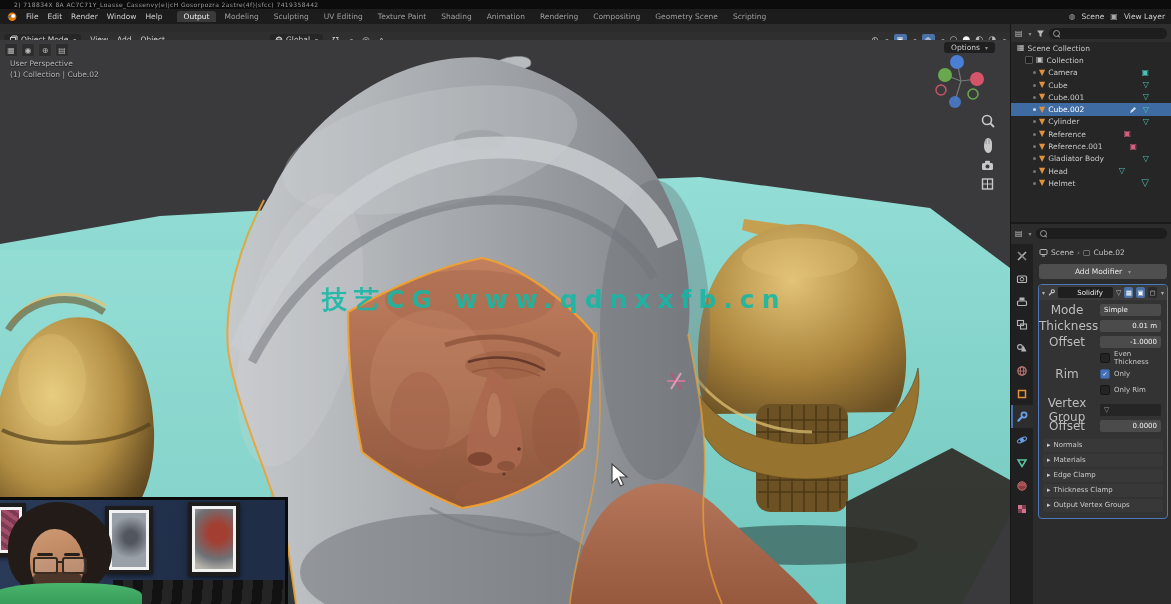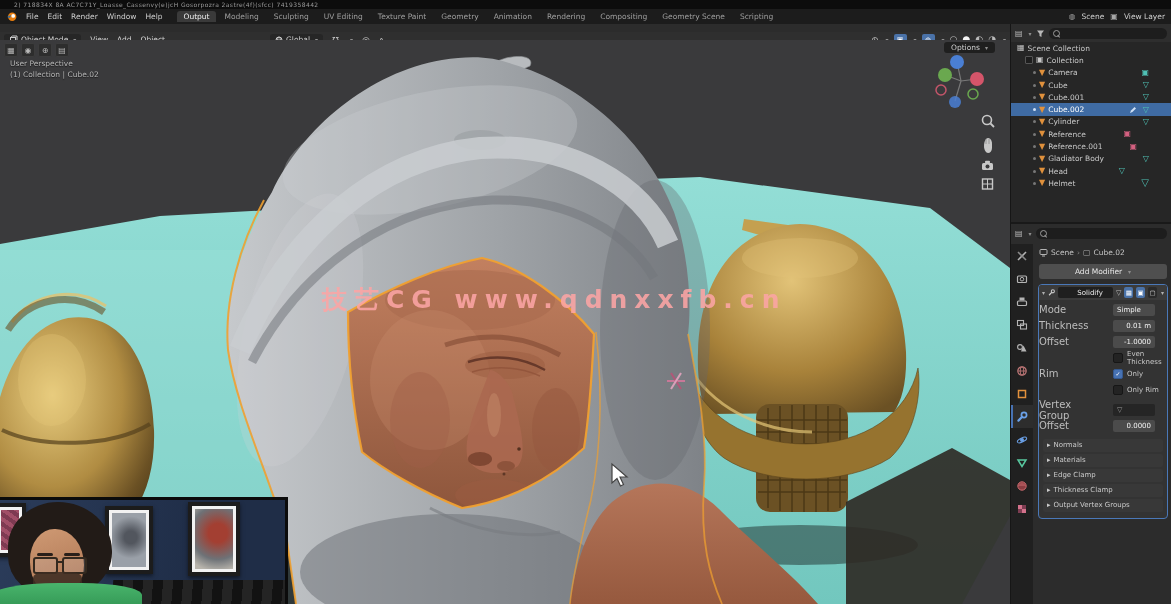--- a/index.html
+++ b/index.html
@@ -26,21 +26,21 @@
   .vph-right{margin-left:auto;display:flex;align-items:center;gap:5px;}
   .bluebox{width:13px;height:11px;background:#4a72a8;border-radius:2px;color:#fff;font-size:7px;
            display:flex;align-items:center;justify-content:center;}
   .sph{font-size:9px;color:#b9b9b9;line-height:1;}
   .sph.active{color:#f4f4f4;}
   
   .ov-text{color:#b5b5b5;font-size:7.5px;text-shadow:0 1px 1px rgba(0,0,0,.6);}
   .toolbox{width:12px;height:12px;background:#2d2d2d;border:1px solid #3c3c3c;border-radius:2px;
            color:#b9b9b9;font-size:8px;display:flex;align-items:center;justify-content:center;}
   .options-pill{background:#1f1f1f;border-radius:3px;color:#cfcfcf;font-size:7.5px;padding:1px 7px;display:flex;gap:3px;align-items:center;}
-  .watermark{left:322px;top:283px;width:560px;color:#fca5a5;font-size:25px;font-weight:bold;
+  .watermark{left:322px;top:283px;width:560px;color:#14b8a6;font-size:25px;font-weight:bold;
              letter-spacing:7px;white-space:nowrap;opacity:.88;z-index:4;}
   
   .lens{position:relative;width:7px;height:7px;display:inline-block;}
   .lens::before{content:"";position:absolute;left:0;top:0;width:5px;height:5px;border:1.2px solid #9a9a9a;border-radius:50%;}
   .lens::after{content:"";position:absolute;left:5px;top:5px;width:3px;height:1.2px;background:#9a9a9a;transform:rotate(45deg);transform-origin:0 0;}
   
   .outliner{left:1010px;top:24px;width:161px;height:198px;background:#262626;box-sizing:border-box;
             border-left:1px solid #161616;font-size:7.5px;color:#c8c8c8;}
   .out-head{height:18px;display:flex;align-items:center;gap:4px;padding:0 4px;background:#2e2e2e;}
   .search-field{flex:1;height:11px;background:#1d1d1d;border-radius:6px;display:flex;align-items:center;padding:0 4px;gap:3px;}
@@ -63,22 +63,22 @@
   .ptab.active{background:#2d2d2d;box-shadow:inset 2px 0 0 #4772b3;}
   .pmain{margin-left:24px;position:relative;}
   .breadcrumb{display:flex;align-items:center;gap:3px;padding:6px 4px 2px 4px;color:#c5c5c5;}
   .addmod{margin:5px 4px;height:15px;background:#4f4f4f;border-radius:3px;display:flex;align-items:center;
           justify-content:center;gap:4px;color:#e8e8e8;}
   .modpanel{margin:2px 3px;border:1px solid #4a78b8;border-radius:4px;background:#333;overflow:hidden;padding-bottom:4px;}
   .modhead{height:15px;background:#3b3b3b;display:flex;align-items:center;gap:3px;padding:0 3px;}
   .namefield{width:44px;height:11px;background:#1f1f1f;border-radius:2px;font-size:7px;color:#ededed;
              display:flex;align-items:center;padding-left:19px;}
   .mrow{display:flex;align-items:center;height:13px;margin-top:3px;}
-  .mlabel{width:56px;text-align:left;padding-right:18px;font-size:10px;color:#bdbdbd;flex:0 0 auto;}
-  .mfield{flex:1;margin-right:12px;height:12px;background:#4b4b4b;border-radius:2px;font-size:7px;color:#f2f2f2;
+  .mlabel{width:56px;text-align:center;padding-right:5px;font-size:12px;color:#bdbdbd;flex:0 0 auto;}
+  .mfield{flex:1;margin-right:6px;height:12px;background:#4b4b4b;border-radius:2px;font-size:7px;color:#f2f2f2;
           display:flex;align-items:center;padding:0 4px;}
   .mfield.num{justify-content:flex-end;}
   .mfield.darkf{background:#252525;color:#9a9a9a;}
   .cbox{width:8px;height:8px;background:#232323;border:1px solid #161616;border-radius:2px;flex:0 0 auto;
         display:flex;align-items:center;justify-content:center;font-size:6px;color:#fff;}
   .cbox.on{background:#4772b3;border-color:#35598f;}
   .cbl{margin-left:4px;font-size:7px;color:#c8c8c8;}
   .msec{height:12.5px;background:#383838;margin:2.5px 4px;border-radius:2px;display:flex;align-items:center;
         gap:3px;padding-left:4px;font-size:7px;color:#cacaca;}
   .togglebox{width:11px;height:11px;border-radius:2px;display:flex;align-items:center;justify-content:center;
@@ -119,21 +119,21 @@
     <span class="menu-item">Edit</span>
     <span class="menu-item">Render</span>
     <span class="menu-item">Window</span>
     <span class="menu-item">Help</span>
     <div class="tabs">
       <span class="tab active">Output</span>
       <span class="tab">Modeling</span>
       <span class="tab">Sculpting</span>
       <span class="tab">UV Editing</span>
       <span class="tab">Texture Paint</span>
-      <span class="tab">Geometry</span>
+      <span class="tab">Shading</span>
       <span class="tab">Animation</span>
       <span class="tab">Rendering</span>
       <span class="tab">Compositing</span>
       <span class="tab">Geometry Scene</span>
       <span class="tab">Scripting</span>
     </div>
     <div class="topbar-right">
       <span class="mini-ic">◍</span>
       <span>Scene</span>
       <span class="mini-ic">▣</span>

